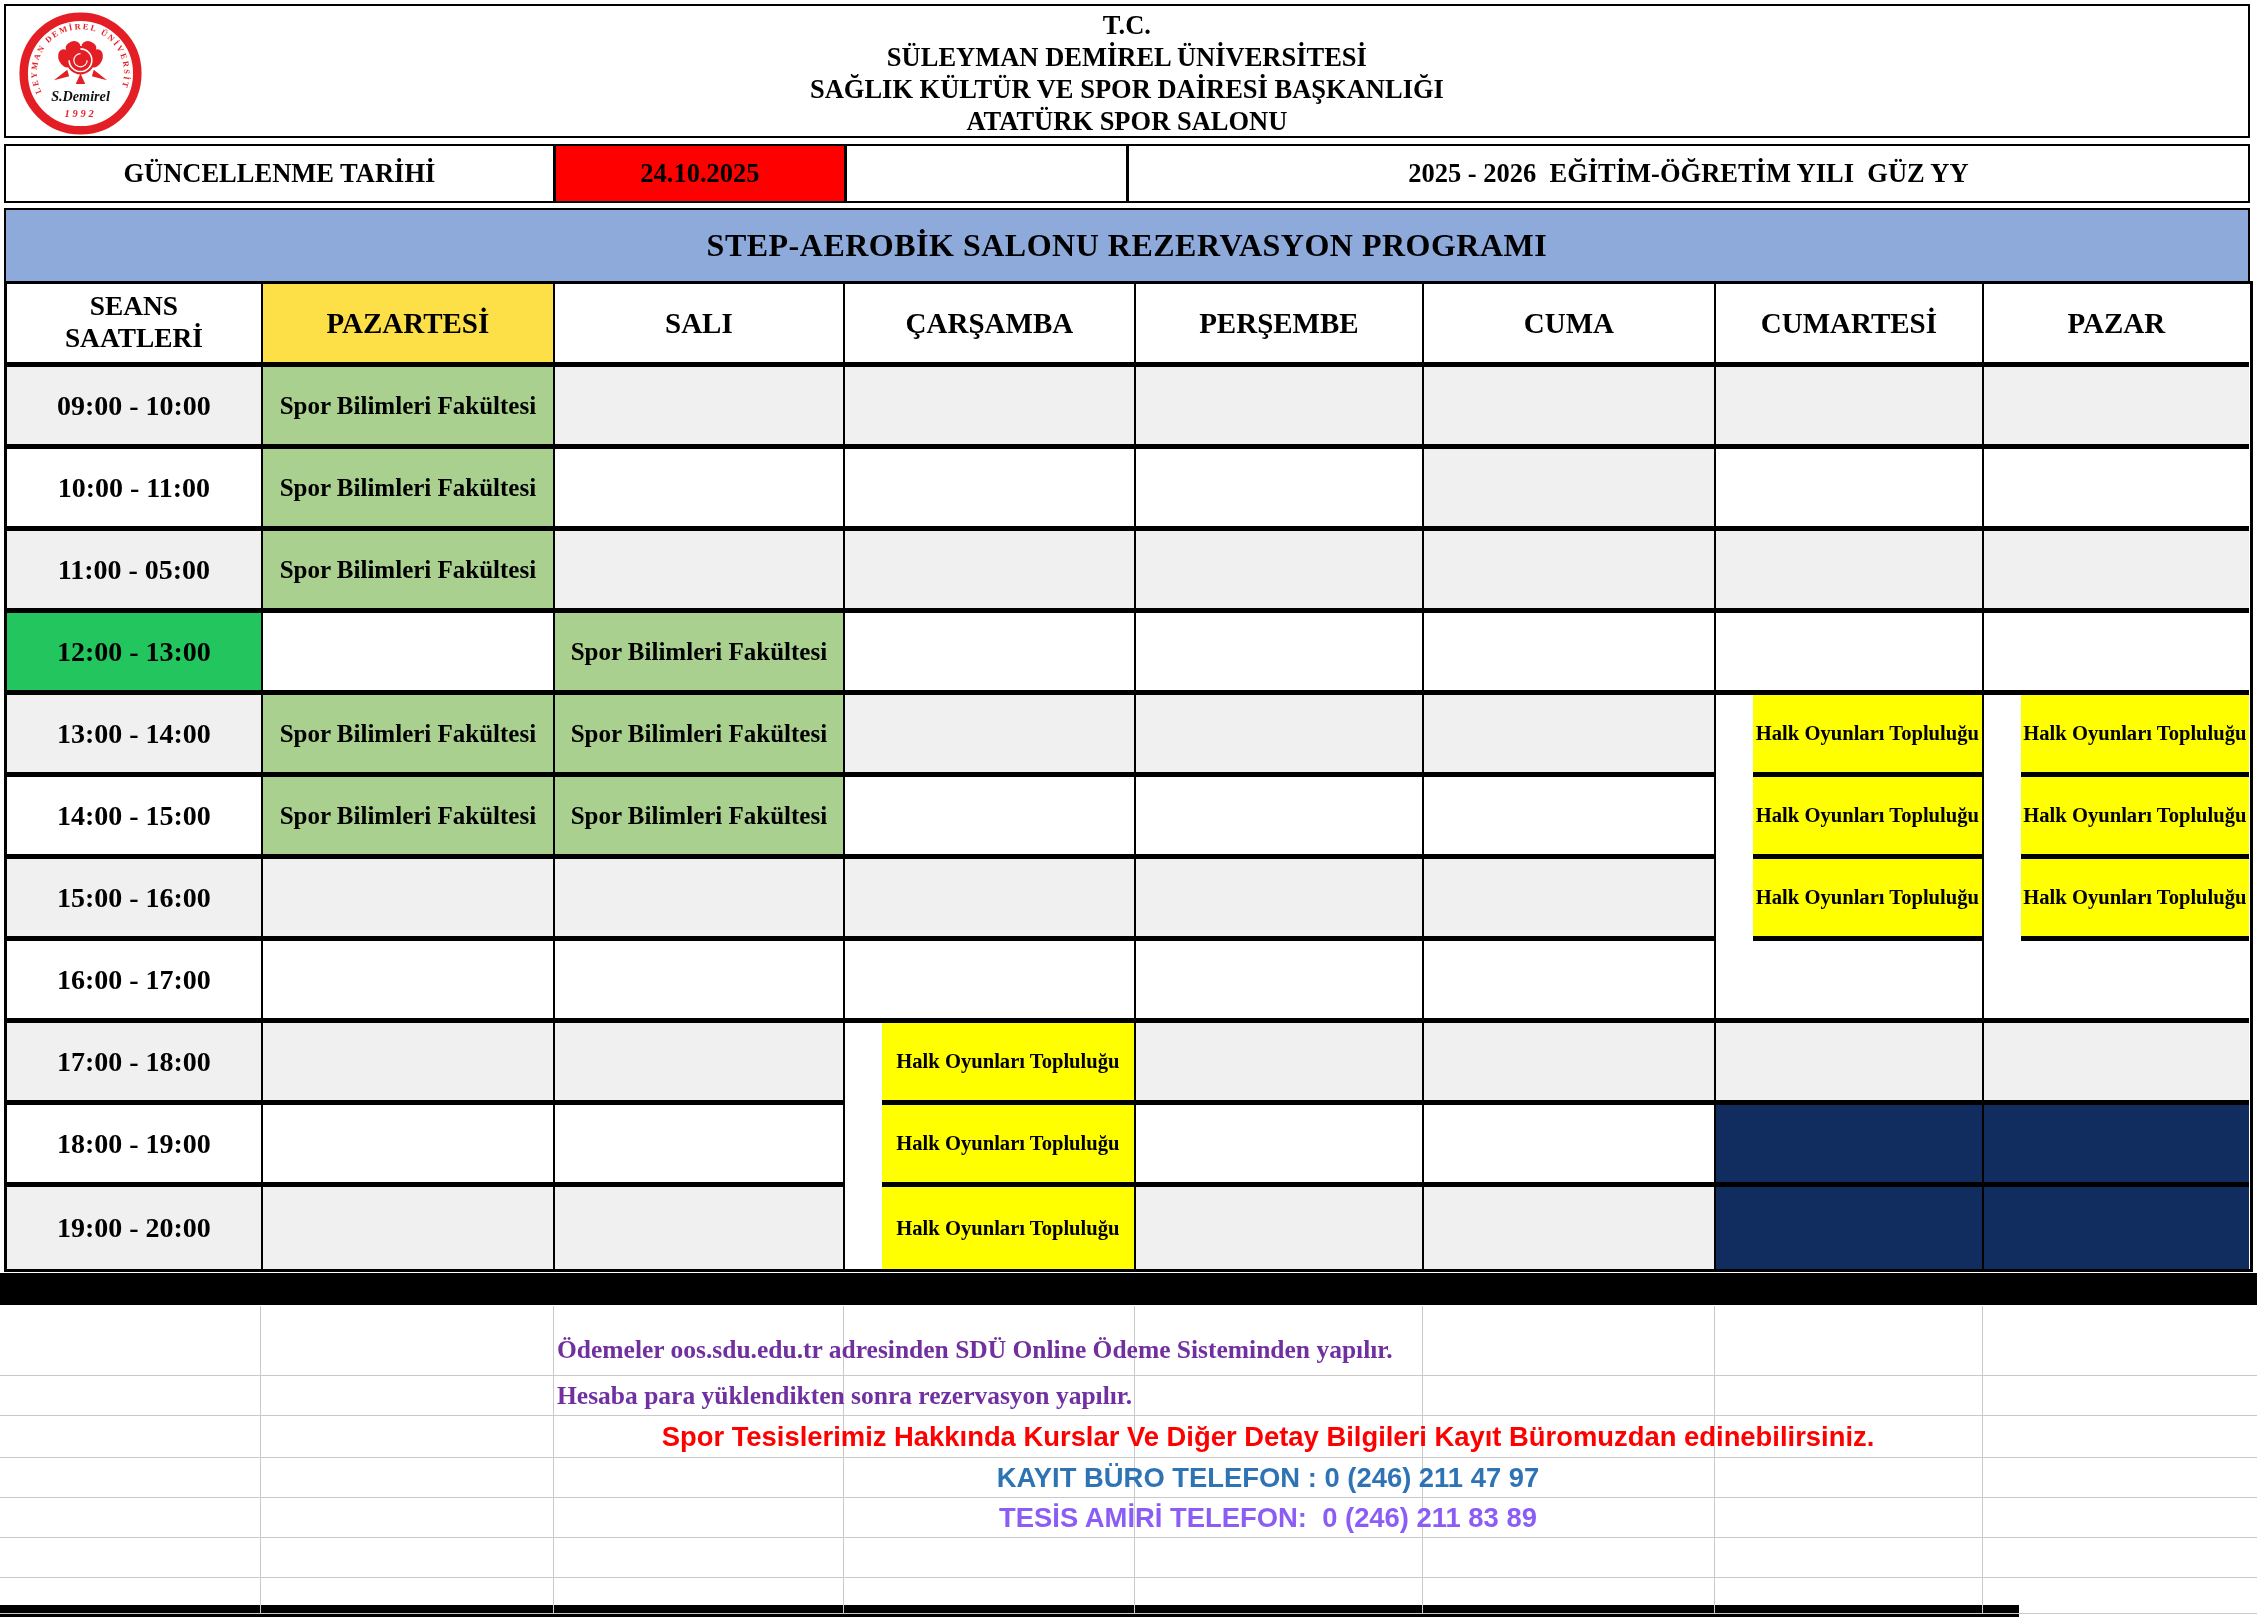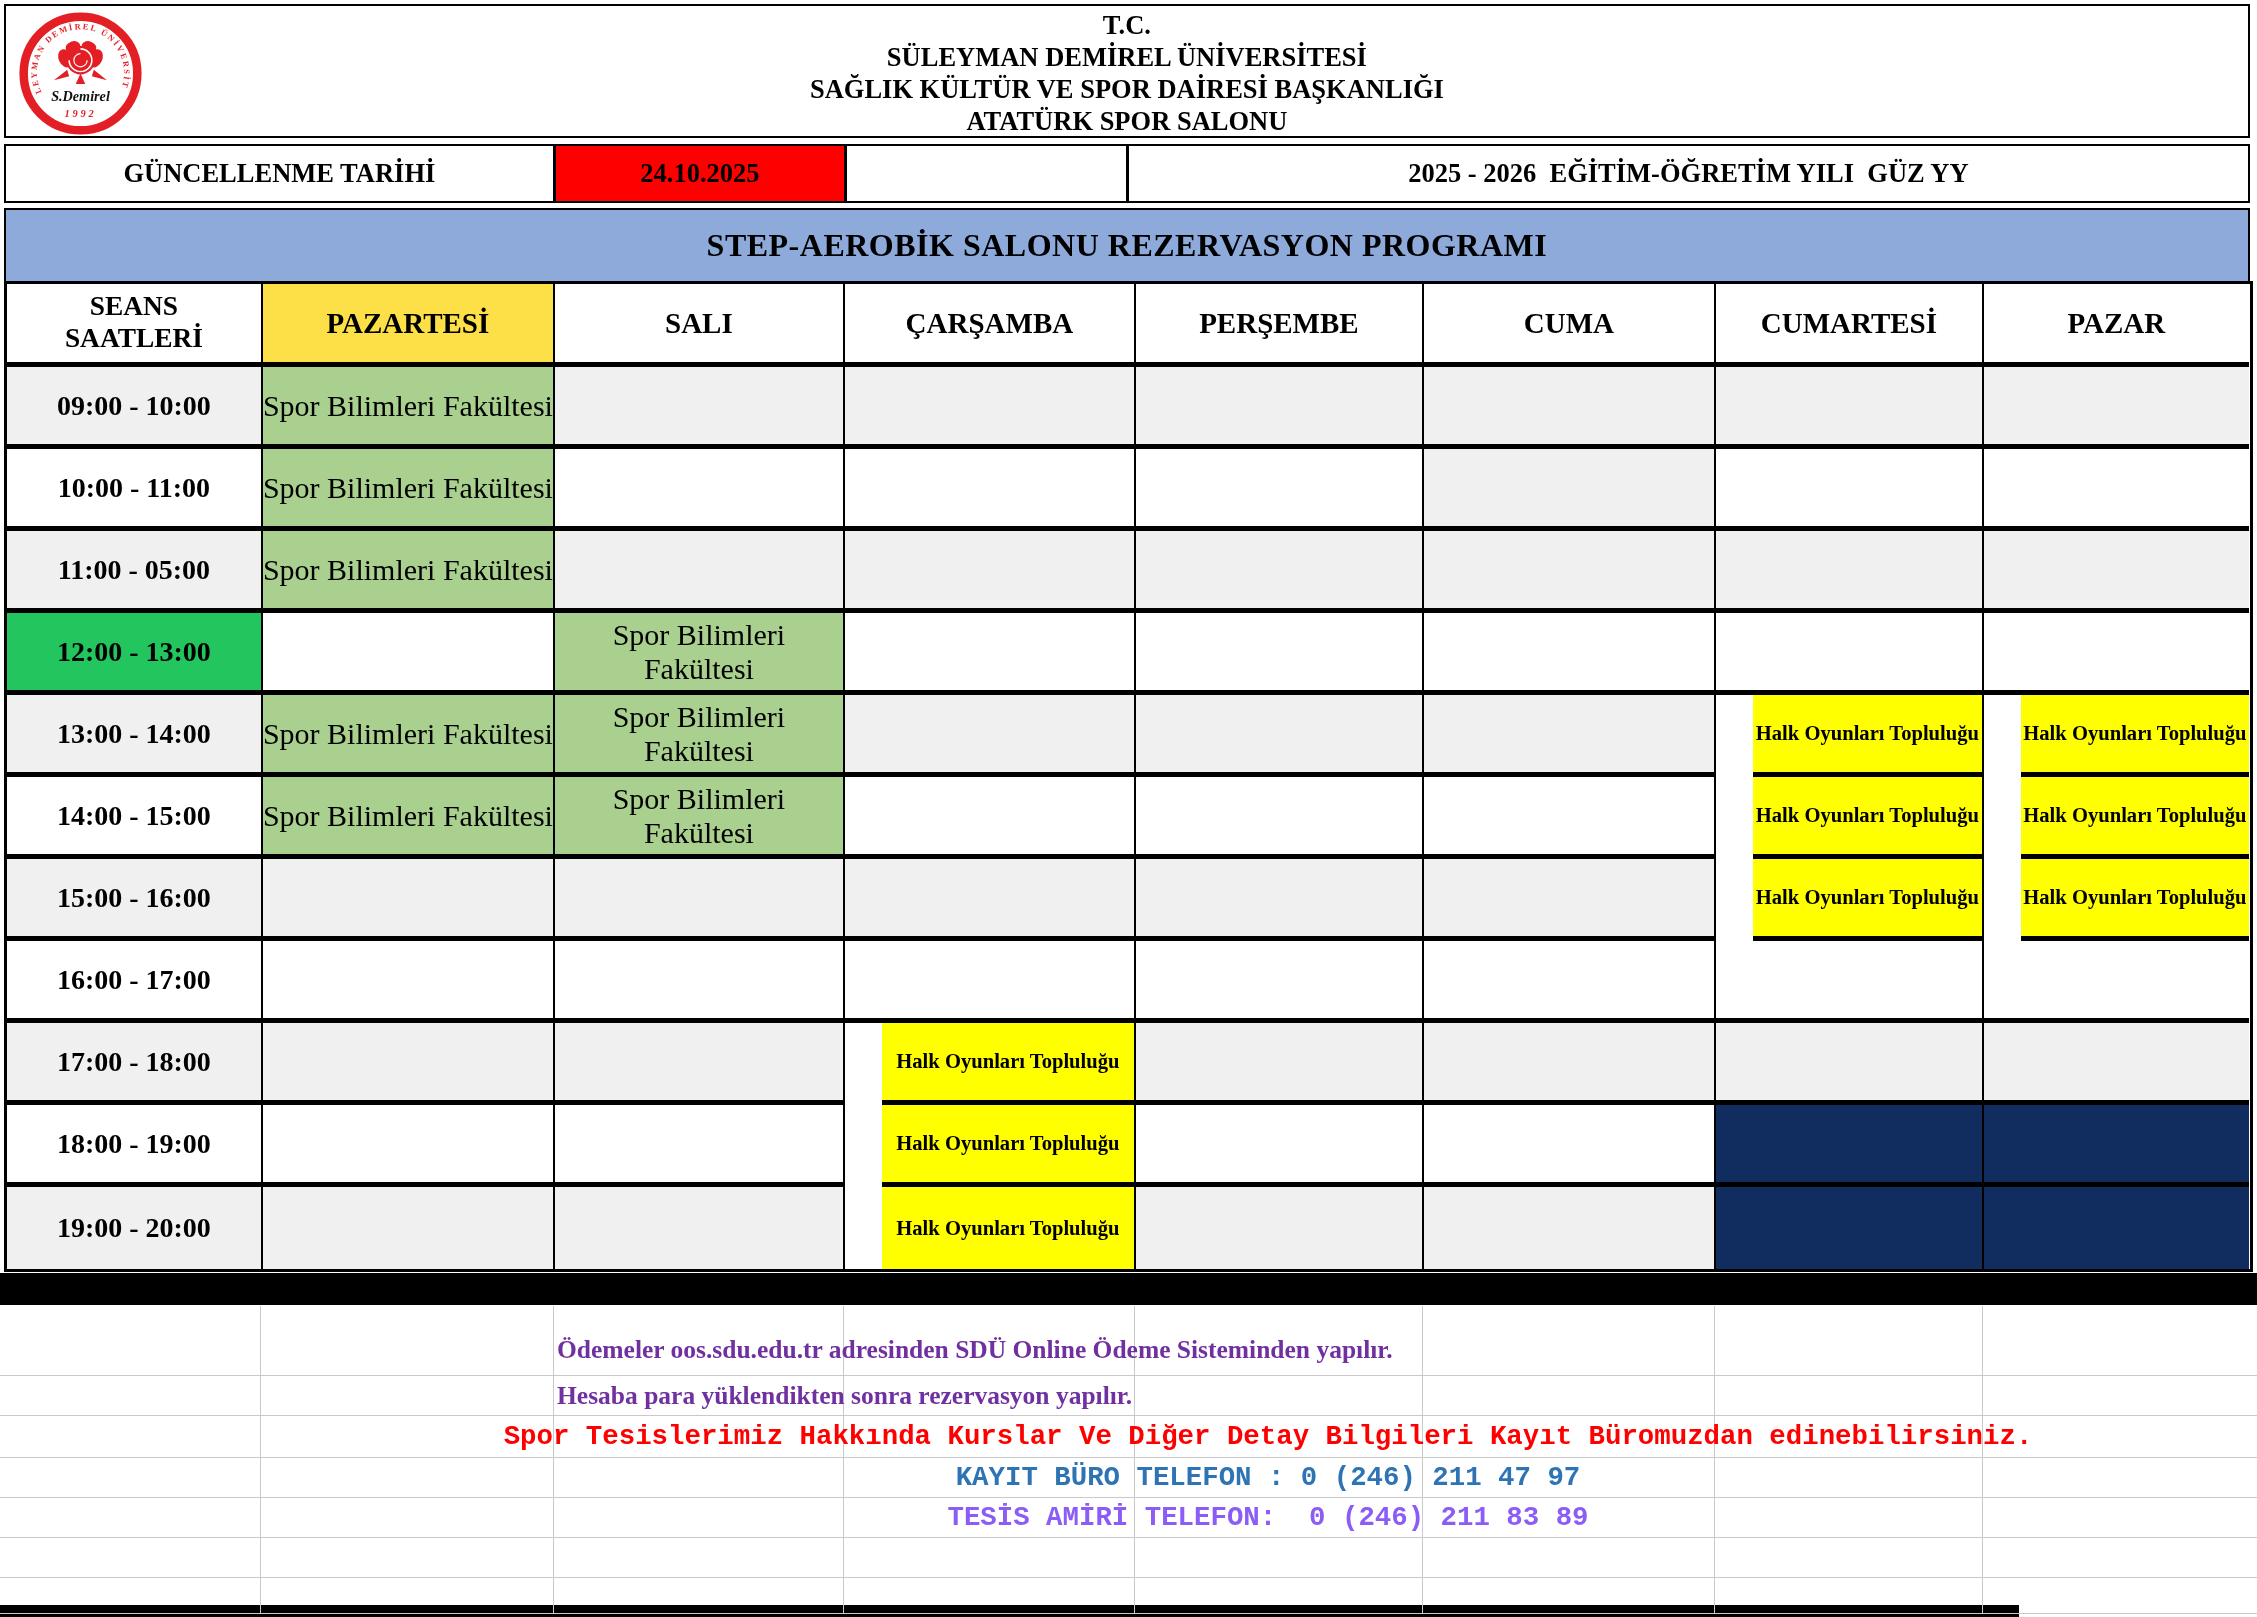--- a/index.html
+++ b/index.html
@@ -31,35 +31,35 @@
   #sched{left:3.9px;top:281px;width:2249px;border:3.9px solid #000;box-sizing:border-box;display:grid;
          grid-template-columns:256px 292px 290px 291px 288px 292px 268px 265px;
          grid-template-rows:83px repeat(11,82px);}
   .cell{border-right:2.9px solid #000;border-bottom:5.9px solid #000;box-sizing:border-box;
         display:flex;align-items:center;justify-content:center;text-align:center;overflow:hidden;}
   .cell.lastcol{border-right:0;}
   .cell.lastrow{border-bottom:0;}
   .hcell{font-weight:bold;font-size:29px;background:#fff;}
   .corner{white-space:pre-line;font-size:27.4px;line-height:1.15;font-weight:bold;}
   .tcell{font-weight:bold;font-size:28px;}
-  .sbf{font-weight:normal;font-size:30px;text-align:center;}
+  .sbf{font-weight:bold;font-size:25px;text-align:center;}
   .hot{font-weight:bold;font-size:20.6px;margin-left:37px;}
 
   
   #sep-bar{left:0;top:1273px;width:2257px;height:32px;background:#000;}
 
   
   #footer{left:0;top:1306px;width:2257px;height:312px;}
   .vline{position:absolute;top:0;width:1px;height:307px;background:#C9C9C9;}
   .hline{position:absolute;left:0;width:2257px;height:1px;background:#C9C9C9;}
   .fnote{position:absolute;display:flex;align-items:center;font-weight:bold;white-space:pre;}
   .fn-left{left:557px;}
   .fn-center{left:554px;width:1428px;justify-content:center;text-align:center;}
   .serif{font-family:"Liberation Serif","DejaVu Serif",serif;}
-  .sans{font-family:Liberation Mono, monospace;}
+  .sans{font-family:Liberation Sans, sans-serif;}
   #f0{top:18.6px;height:51px;font-size:25.5px;}
   #f1{top:71px;height:38px;font-size:25.5px;}
   #f2{top:110px;height:41px;font-size:27.4px;}
   #f3{top:152px;height:39px;font-size:27.4px;}
   #f4{top:192px;height:39px;font-size:27.4px;}
   #bottom-bar{position:absolute;top:299px;left:0;width:2019px;height:12.7px;background:#000;}
 </style>
 </head>
 <body>
 

